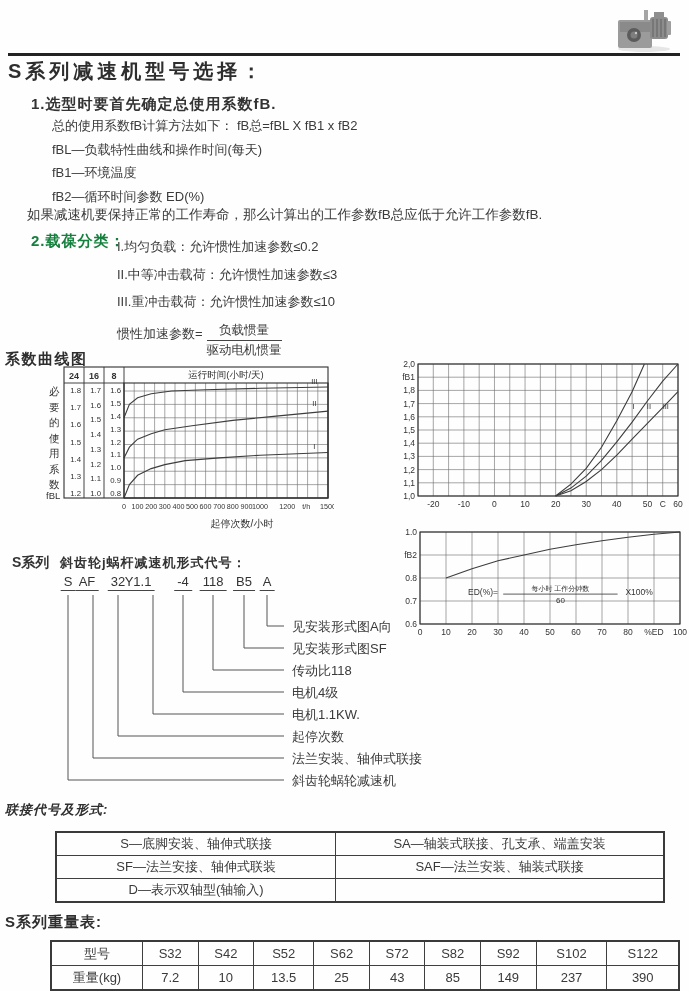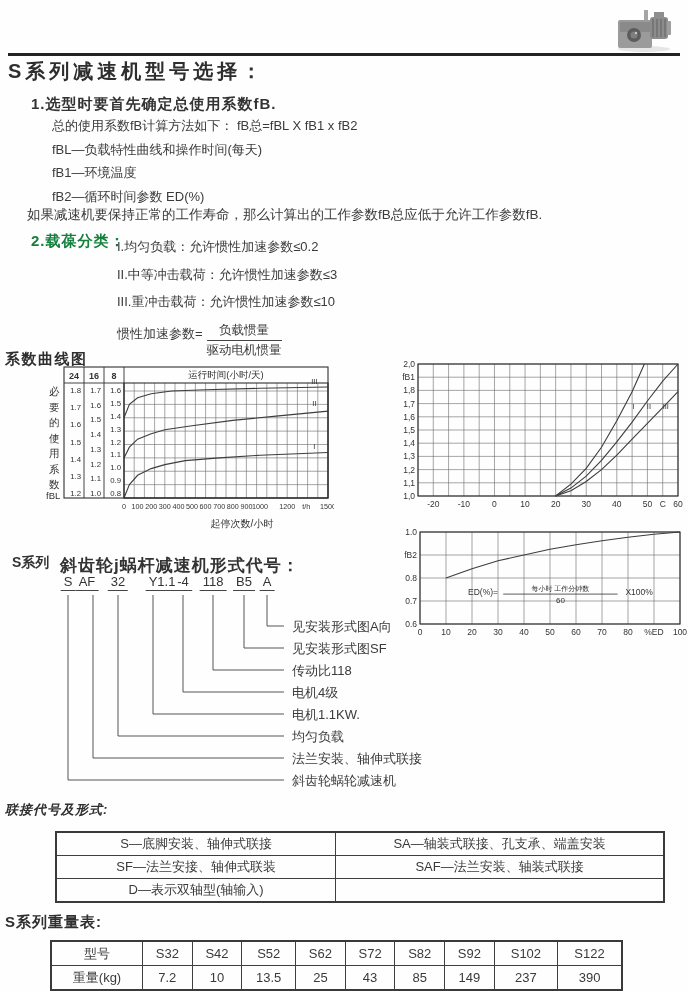--- a/index.html
+++ b/index.html
@@ -19,32 +19,32 @@
   #s2formula .flead{vertical-align:middle;}
   .frac{display:inline-block;text-align:center;vertical-align:middle;margin-left:4px;font-size:12.5px;}
   .frac .num{display:block;border-bottom:1.5px solid #444;padding:0 10px 1px 10px;margin-top:14px;}
   .frac .den{display:block;padding-top:1px;}
   #chartsh{position:absolute;left:5px;top:350px;font-size:15px;font-weight:bold;letter-spacing:1.5px;color:#2f2f2f;}
   #chart1{position:absolute;left:44px;top:363px;}
   #chart2{position:absolute;left:390px;top:356px;}
   #chart3{position:absolute;left:392px;top:526px;}
   #codes{position:absolute;left:0;top:548px;width:689px;height:242px;}
   #mc-series{position:absolute;left:12px;top:6px;font-size:14px;font-weight:bold;color:#333;}
-  #mc-head{position:absolute;left:60px;top:6px;font-size:17px;font-weight:bold;letter-spacing:1px;color:#333;}
+  #mc-head{position:absolute;left:60px;top:6px;font-size:13px;font-weight:bold;letter-spacing:1px;color:#333;}
   #mc-svg{position:absolute;left:0;top:0;}
   .mc-part{position:absolute;top:26px;transform:translateX(-50%);font-size:13px;color:#333;
            border-bottom:1.5px solid #444;padding:0 3px 1px 3px;}
   .mc-legend{position:absolute;left:292px;font-size:13px;color:#3a3a3a;white-space:nowrap;}
   #connh{position:absolute;left:5px;top:801px;font-size:13px;font-weight:bold;letter-spacing:1px;color:#2f2f2f;font-style:italic;}
   #conn-table{position:absolute;left:55px;top:831px;width:610px;border-collapse:collapse;font-size:13px;
               border:2px solid #3a3a3a;}
   #conn-table td{border:1px solid #3f3f3f;height:22px;text-align:center;padding:0 4px;}
   #conn-table td:first-child{width:46%;}
   #weighth{position:absolute;left:5px;top:913px;font-size:15px;font-weight:bold;letter-spacing:1px;color:#2f2f2f;}
-  #weight-table{position:absolute;left:50px;top:940px;width:573px;border-collapse:collapse;font-size:13px;
+  #weight-table{position:absolute;left:50px;top:940px;width:630px;border-collapse:collapse;font-size:13px;
                 border:2px solid #3a3a3a;}
   #weight-table td{border:1px solid #3f3f3f;height:21px;text-align:center;}
   #weight-table td:first-child{width:88px;}
 </style>
 </head>
 <body>
 
 <div class="page">
 
   <svg id="photo" width="62" height="48">
@@ -301,31 +301,31 @@
         <line x1="213" y1="47" x2="213" y2="122" stroke="#555" stroke-width="1"></line>
         <line x1="213" y1="122" x2="284" y2="122" stroke="#555" stroke-width="1"></line>
         <line x1="244" y1="47" x2="244" y2="100" stroke="#555" stroke-width="1"></line>
         <line x1="244" y1="100" x2="284" y2="100" stroke="#555" stroke-width="1"></line>
         <line x1="267" y1="47" x2="267" y2="78" stroke="#555" stroke-width="1"></line>
         <line x1="267" y1="78" x2="284" y2="78" stroke="#555" stroke-width="1"></line>
       </svg>
   <div class="mc-part" style="left: 68px;">S</div>
       <div class="mc-part" style="left: 87px;">AF</div>
       <div class="mc-part" style="left: 118px;">32</div>
-      <div class="mc-part" style="left: 162px;">Y1.1</div>
+      <div class="mc-part" style="left: 138px;">Y1.1</div>
       <div class="mc-part" style="left: 183px;">-4</div>
       <div class="mc-part" style="left: 213px;">118</div>
       <div class="mc-part" style="left: 244px;">B5</div>
       <div class="mc-part" style="left: 267px;">A</div>
       <div class="mc-legend" style="top: 70px;">见安装形式图A向</div>
       <div class="mc-legend" style="top: 92px;">见安装形式图SF</div>
       <div class="mc-legend" style="top: 114px;">传动比118</div>
       <div class="mc-legend" style="top: 136px;">电机4级</div>
       <div class="mc-legend" style="top: 158px;">电机1.1KW.</div>
-      <div class="mc-legend" style="top: 180px;">均匀负载</div>
+      <div class="mc-legend" style="top: 180px;">起停次数</div>
       <div class="mc-legend" style="top: 202px;">法兰安装、轴伸式联接</div>
       <div class="mc-legend" style="top: 224px;">斜齿轮蜗轮减速机</div>
     </div>
 
   <div id="connh">联接代号及形式:</div>
   <table id="conn-table">
       <tbody id="conn-tbody">
         <tr>
           <td>S—底脚安装、轴伸式联接</td>
           <td>SA—轴装式联接、孔支承、端盖安装</td>

